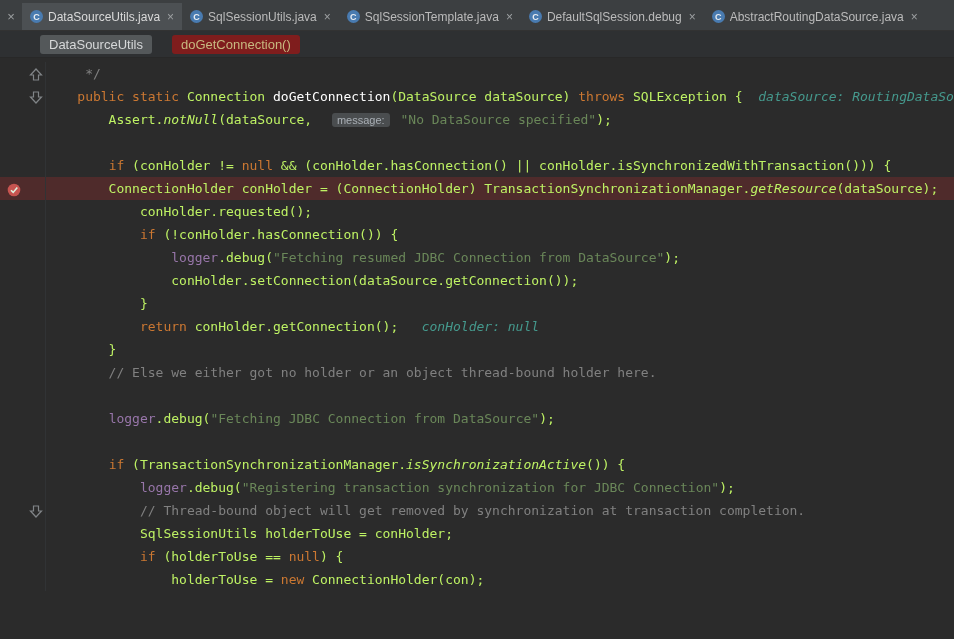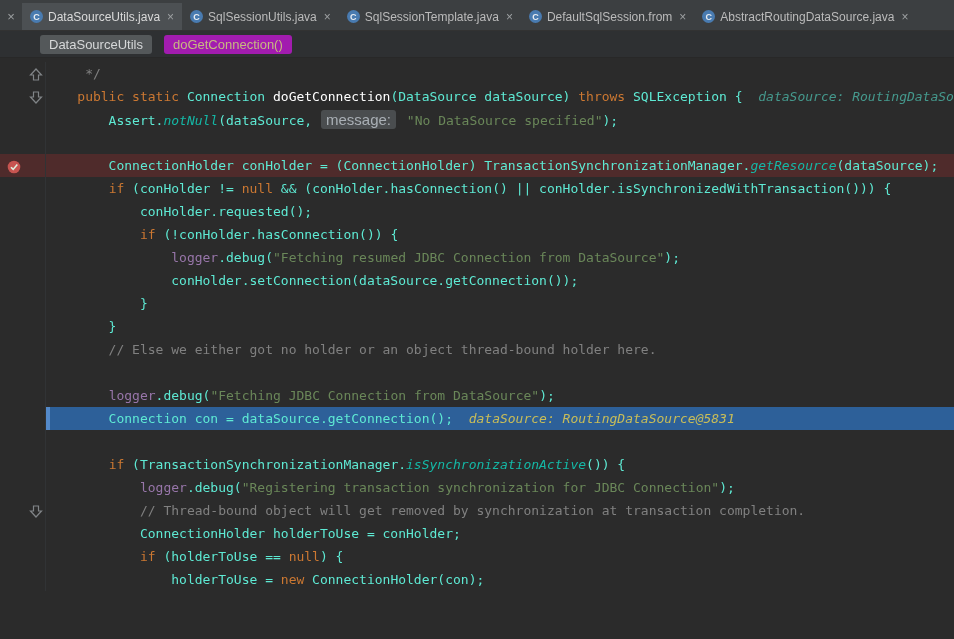--- a/index.html
+++ b/index.html
@@ -16,51 +16,51 @@
          cursor:pointer; }
   .tab.sel { background:#4C5053; color:#DADADA; }
   .cicon { width:13px; height:13px; border-radius:50%; background:#497BB0; color:#E8EDF2;
            font-size:9px; font-weight:bold; display:inline-flex; align-items:center;
            justify-content:center; margin-right:5px; flex:none; }
   .tclose { margin-left:7px; color:#9DA0A2; font-size:12px; }
 
   
   .crumbs { height:27px; background:#2E3032; border-bottom:1px solid #282828;
             padding-left:40px; display:flex; align-items:center; }
-  .crumb { display:inline-block; margin-right:12px; padding:2px 9px; border-radius:3px;
+  .crumb { display:inline-block; margin-right:20px; padding:2px 9px; border-radius:3px;
            font-size:13px; cursor:pointer; }
   .crumb.k-class  { background:#54585A; color:#D6D8D9; }
-  .crumb.k-method { background:#a21caf; color:#C7B980; }
+  .crumb.k-method { background:#7f1d1d; color:#C7B980; }
 
   
   .editor { background:#2B2B2B; padding-top:4px; height:577px; overflow:hidden;
             font-family:"DejaVu Sans Mono", monospace; font-size:13px; }
   .row { display:flex; height:23px; line-height:23px; white-space:pre; }
   .lm { width:28px; flex:none; position:relative; }
   .lg { width:18px; flex:none; position:relative; border-right:1px solid #313335; }
   .lc { flex:1; position:relative; overflow:hidden; }
   .row.bp { background:#4F2B2B; }
   .row.exec .lc { background:#2D6099; }
   .row.exec .lc::before { content:""; position:absolute; left:0; top:0; bottom:0;
                           width:4px; background:#5389C9; }
   .bpicon { position:absolute; left:7px; top:4px; cursor:pointer; }
   .gicon  { position:absolute; left:1px; top:4px; }
 
   
-  .c-plain { color:#5eead4; }
+  .c-plain { color:#bef264; }
   .c-kw    { color:#CC7832; }
   .c-str   { color:#6A8759; }
   .c-cmt   { color:#808080; }
   .c-decl  { color:#ffffff; }
-  .c-call  { color:#14b8a6; font-style:italic; }
+  .c-call  { color:#bef264; font-style:italic; }
   .c-field { color:#9876AA; }
   .c-dbg   { color:#45998D; font-style:italic; }
   .c-dbgsel{ color:#C9BD58; font-style:italic; }
   .c-chip  { background:#4A4D4F; color:#A9AFB5; border-radius:3px; padding:1px 5px;
-             font-size:15px; margin:0 3px 0 1px; font-family:"Liberation Sans",sans-serif; }
+             font-size:11px; margin:0 3px 0 12px; font-family:"Liberation Sans",sans-serif; }
 </style>
 </head>
 <body>
 
 <div>
 
   <div class="tabbar">
     <span class="tab-scroll-close">×</span>
     <div class="tabs" id="tabs">
         <div class="tab sel">
@@ -73,21 +73,21 @@
           <span>SqlSessionUtils.java</span>
           <span class="tclose">×</span>
         </div>
         <div class="tab">
           <span class="cicon">C</span>
           <span>SqlSessionTemplate.java</span>
           <span class="tclose">×</span>
         </div>
         <div class="tab">
           <span class="cicon">C</span>
-          <span>DefaultSqlSession.from</span>
+          <span>DefaultSqlSession.debug</span>
           <span class="tclose">×</span>
         </div>
         <div class="tab">
           <span class="cicon">C</span>
           <span>AbstractRoutingDataSource.java</span>
           <span class="tclose">×</span>
         </div>
       </div>
   </div>
 
@@ -98,39 +98,39 @@
 
   <div class="editor" id="editor">
       <div class="row"><span class="lm"></span><span class="lg"><span class="gicon"><svg width="14" height="15" viewBox="0 0 14 14">
               <path d="M7 1.5 L12.5 7.5 H9.5 V12.5 H4.5 V7.5 H1.5 Z" fill="none" stroke="#808487" stroke-width="1.2"></path>
             </svg></span></span><span class="lc"><span class="c-cmt">     */</span></span></div>
       <div class="row"><span class="lm"></span><span class="lg"><span class="gicon"><svg width="14" height="15" viewBox="0 0 14 14">
               <path d="M7 12.5 L12.5 6.5 H9.5 V1.5 H4.5 V6.5 H1.5 Z" fill="none" stroke="#808487" stroke-width="1.2"></path>
             </svg></span></span><span class="lc"><span class="c-plain">    </span><span class="c-kw">public static </span><span class="c-plain">Connection </span><span class="c-decl">doGetConnection</span><span class="c-plain">(DataSource dataSource) </span><span class="c-kw">throws</span><span class="c-plain"> SQLException {</span><span class="c-dbg">  dataSource: RoutingDataSource@5831</span></span></div>
       <div class="row"><span class="lm"></span><span class="lg"></span><span class="lc"><span class="c-plain">        Assert.</span><span class="c-call">notNull</span><span class="c-plain">(dataSource, </span><span class="c-chip">message:</span><span class="c-plain"> </span><span class="c-str">"No DataSource specified"</span><span class="c-plain">);</span></span></div>
       <div class="row"><span class="lm"></span><span class="lg"></span><span class="lc"></span></div>
+      <div class="row"><span class="lm"></span><span class="lg"></span><span class="lc"><span class="c-plain">        </span><span class="c-kw">if</span><span class="c-plain"> (conHolder != </span><span class="c-kw">null</span><span class="c-plain"> &amp;&amp; (conHolder.hasConnection() || conHolder.isSynchronizedWithTransaction())) {</span></span></div>
       <div class="row bp"><span class="lm"><span class="bpicon"><svg width="14" height="14">
               <circle cx="7" cy="7" r="6.3" fill="#C75450"></circle>
               <polyline points="4,7.2 6.2,9.4 10.3,4.6" fill="none" stroke="#DFF2DF" stroke-width="1.6"></polyline>
             </svg></span></span><span class="lg"></span><span class="lc"><span class="c-plain">        ConnectionHolder conHolder = (ConnectionHolder) TransactionSynchronizationManager.</span><span class="c-call">getResource</span><span class="c-plain">(dataSource);</span></span></div>
-      <div class="row"><span class="lm"></span><span class="lg"></span><span class="lc"><span class="c-plain">        </span><span class="c-kw">if</span><span class="c-plain"> (conHolder != </span><span class="c-kw">null</span><span class="c-plain"> &amp;&amp; (conHolder.hasConnection() || conHolder.isSynchronizedWithTransaction())) {</span></span></div>
       <div class="row"><span class="lm"></span><span class="lg"></span><span class="lc"><span class="c-plain">            conHolder.requested();</span></span></div>
       <div class="row"><span class="lm"></span><span class="lg"></span><span class="lc"><span class="c-plain">            </span><span class="c-kw">if</span><span class="c-plain"> (!conHolder.hasConnection()) {</span></span></div>
       <div class="row"><span class="lm"></span><span class="lg"></span><span class="lc"><span class="c-plain">                </span><span class="c-field">logger</span><span class="c-plain">.debug(</span><span class="c-str">"Fetching resumed JDBC Connection from DataSource"</span><span class="c-plain">);</span></span></div>
       <div class="row"><span class="lm"></span><span class="lg"></span><span class="lc"><span class="c-plain">                conHolder.setConnection(dataSource.getConnection());</span></span></div>
       <div class="row"><span class="lm"></span><span class="lg"></span><span class="lc"><span class="c-plain">            }</span></span></div>
+      <div class="row"><span class="lm"></span><span class="lg"></span><span class="lc"><span class="c-plain">            </span><span class="c-kw">return</span><span class="c-plain"> conHolder.getConnection();</span><span class="c-dbg">   conHolder: null</span></span></div>
       <div class="row"><span class="lm"></span><span class="lg"></span><span class="lc"><span class="c-plain">        }</span></span></div>
       <div class="row"><span class="lm"></span><span class="lg"></span><span class="lc"><span class="c-cmt">        // Else we either got no holder or an object thread-bound holder here.</span></span></div>
       <div class="row"><span class="lm"></span><span class="lg"></span><span class="lc"></span></div>
       <div class="row"><span class="lm"></span><span class="lg"></span><span class="lc"><span class="c-plain">        </span><span class="c-field">logger</span><span class="c-plain">.debug(</span><span class="c-str">"Fetching JDBC Connection from DataSource"</span><span class="c-plain">);</span></span></div>
-      <div class="row exec"><span class="lm"></span><span class="lg"></span><span class="lc"><span class="c-plain">        Connection con = dataSource.getConnection();</span><span class="c-dbgsel">  dataSource: RoutingDataSource@5831</span></span></div>
       <div class="row"><span class="lm"></span><span class="lg"></span><span class="lc"></span></div>
       <div class="row"><span class="lm"></span><span class="lg"></span><span class="lc"><span class="c-plain">        </span><span class="c-kw">if</span><span class="c-plain"> (TransactionSynchronizationManager.</span><span class="c-call">isSynchronizationActive</span><span class="c-plain">()) {</span></span></div>
       <div class="row"><span class="lm"></span><span class="lg"></span><span class="lc"><span class="c-plain">            </span><span class="c-field">logger</span><span class="c-plain">.debug(</span><span class="c-str">"Registering transaction synchronization for JDBC Connection"</span><span class="c-plain">);</span></span></div>
       <div class="row"><span class="lm"></span><span class="lg"><span class="gicon"><svg width="14" height="15" viewBox="0 0 14 14">
               <path d="M7 12.5 L12.5 6.5 H9.5 V1.5 H4.5 V6.5 H1.5 Z" fill="none" stroke="#808487" stroke-width="1.2"></path>
             </svg></span></span><span class="lc"><span class="c-cmt">            // Thread-bound object will get removed by synchronization at transaction completion.</span></span></div>
-      <div class="row"><span class="lm"></span><span class="lg"></span><span class="lc"><span class="c-plain">            ConnectionHolder holderToUse = conHolder;</span></span></div>
+      <div class="row"><span class="lm"></span><span class="lg"></span><span class="lc"><span class="c-plain">            SqlSessionUtils holderToUse = conHolder;</span></span></div>
       <div class="row"><span class="lm"></span><span class="lg"></span><span class="lc"><span class="c-plain">            </span><span class="c-kw">if</span><span class="c-plain"> (holderToUse == </span><span class="c-kw">null</span><span class="c-plain">) {</span></span></div>
       <div class="row"><span class="lm"></span><span class="lg"></span><span class="lc"><span class="c-plain">                holderToUse = </span><span class="c-kw">new</span><span class="c-plain"> ConnectionHolder(con);</span></span></div>
     </div>
 
 </div>
 
 </body></html>

